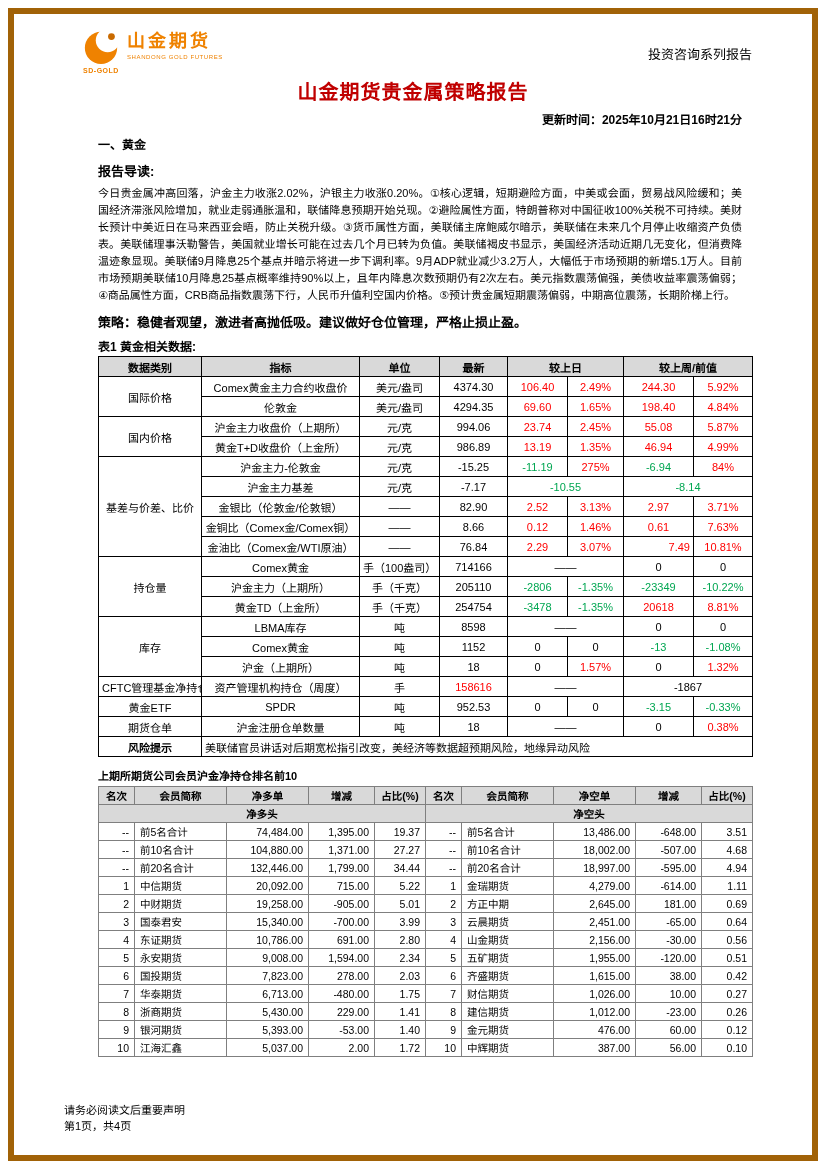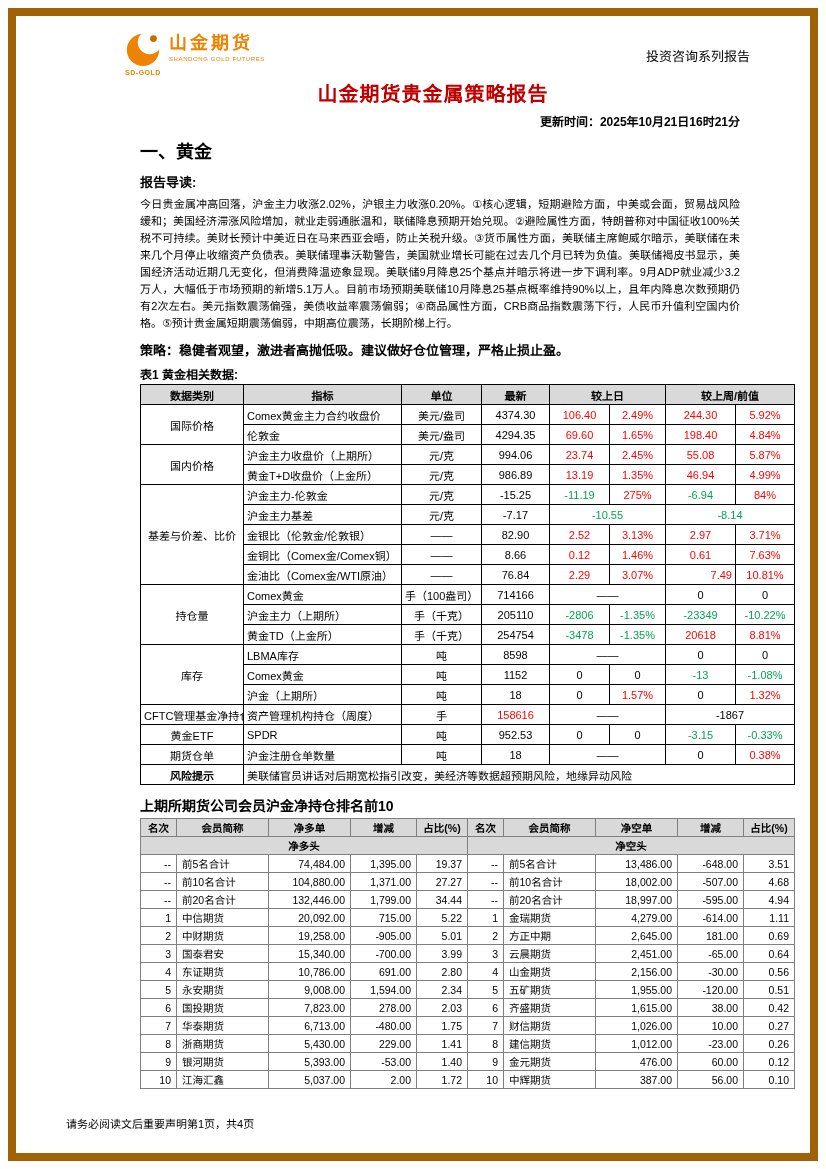--- a/index.html
+++ b/index.html
@@ -1,49 +1,49 @@
 <!DOCTYPE html>
 <html lang="zh-CN"><head>
 <meta charset="utf-8">
 <style>
   *{box-sizing:border-box;margin:0;padding:0;}
   html,body{width:826px;height:1169px;}
   body{background:#fff;font-family:"Liberation Sans","DejaVu Sans",sans-serif;color:#000;position:relative;overflow:hidden;}
-  .frame{position:absolute;inset:8px;border:8px solid #a16207;padding-top:12px;background:#fff;padding-left:40px;}
+  .frame{position:absolute;inset:8px;border:6px solid #a16207;padding-top:12px;background:#fff;}
   .hdr{display:flex;justify-content:space-between;align-items:flex-start;padding:2px 60px 0 68px;}
   .logo{display:flex;gap:7px;align-items:flex-start;}
   .logo-mark{display:flex;flex-direction:column;align-items:center;}
   .sd{font-size:7px;color:#ef8200;font-weight:bold;letter-spacing:.5px;margin-top:1px;}
   .brand{color:#ef8200;font-weight:bold;font-size:18px;letter-spacing:3px;line-height:1.1;margin-top:4px;}
   .brand-sub{color:#ef8200;font-size:6px;letter-spacing:.6px;margin-top:2px;}
   .series{font-size:13px;padding-top:16px;}
   .title{text-align:center;font-size:20px;font-weight:bold;color:#c00000;margin-top:2px;letter-spacing:1px;}
   .update{text-align:right;font-size:12px;font-weight:bold;padding:5px 70px 0 0;}
   .content{padding:0 70px 0 84px;}
-  .sec{font-size:18px;font-weight:bold;margin-top:8px;}
+  .sec{font-size:12px;font-weight:bold;margin-top:8px;}
   .lead-label{font-size:13px;font-weight:bold;margin-top:9px;}
   .para{font-size:11px;line-height:17px;text-align:justify;margin-top:5px;}
   .strategy{font-size:13px;font-weight:bold;margin-top:8px;}
   .tbl-label{font-size:12px;font-weight:bold;margin-top:6px;margin-bottom:2px;}
   table{border-collapse:collapse;width:100%;table-layout:fixed;}
   #t1{font-size:11px;}
   #t1 th,#t1 td{border:1px solid #000;padding:1px 3px;height:20px;overflow:hidden;white-space:nowrap;vertical-align:middle;}
   #t1 th{background:#d9d9d9;text-align:center;font-weight:bold;}
   .cat,.unit,.num{text-align:center;}
-  .ind{text-align:left;margin-top:16px;}
+  .ind{text-align:center;margin-top:16px;}
   .risk{text-align:left;white-space:normal;}
   .bold{font-weight:bold;}
-  .t2-title{font-size:14px;font-weight:bold;margin:10px 0 3px;}
+  .t2-title{font-size:11px;font-weight:bold;margin:10px 0 3px;}
   #t2{font-size:10.5px;}
   #t2 th,#t2 td{border:1px solid #7f7f7f;padding:1px 5px;height:17px;overflow:hidden;white-space:nowrap;vertical-align:middle;}
   #t2 th{background:#d9d9d9;text-align:center;font-weight:bold;}
   .rank{text-align:right;}
   .name{text-align:left;}
   .num2{text-align:right;}
-  .footer{position:absolute;left:50px;right:56px;bottom:22px;display:flex;justify-content:flex-start;font-size:11px;}
+  .footer{position:absolute;left:50px;right:56px;bottom:22px;display:flex;justify-content:flex-start;font-size:11px;flex-direction:column;}
 </style>
 </head>
 <body>
 
 <div class="frame">
 
   <div class="hdr">
     <div class="logo">
       <div class="logo-mark">
         <svg width="38" height="38" viewBox="0 0 40 40">

